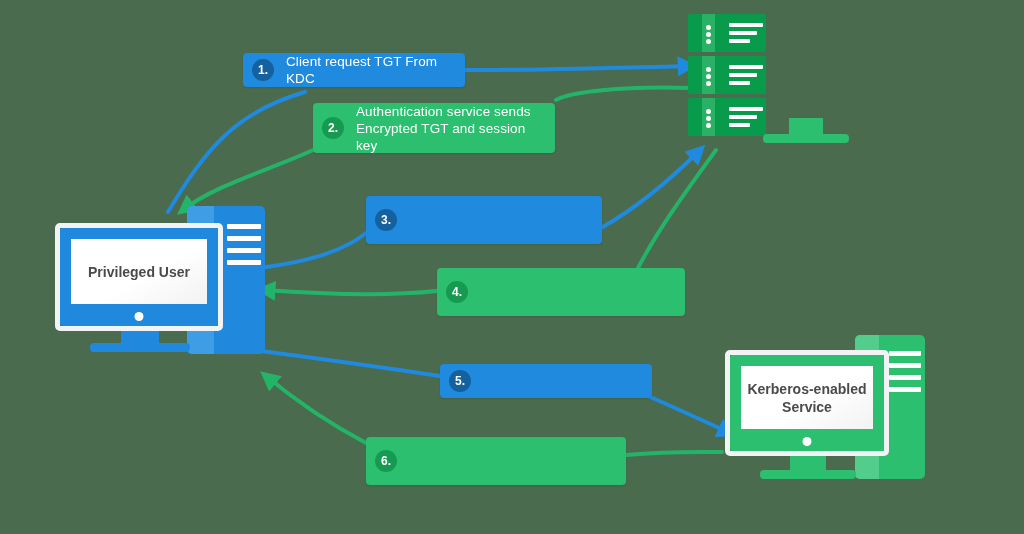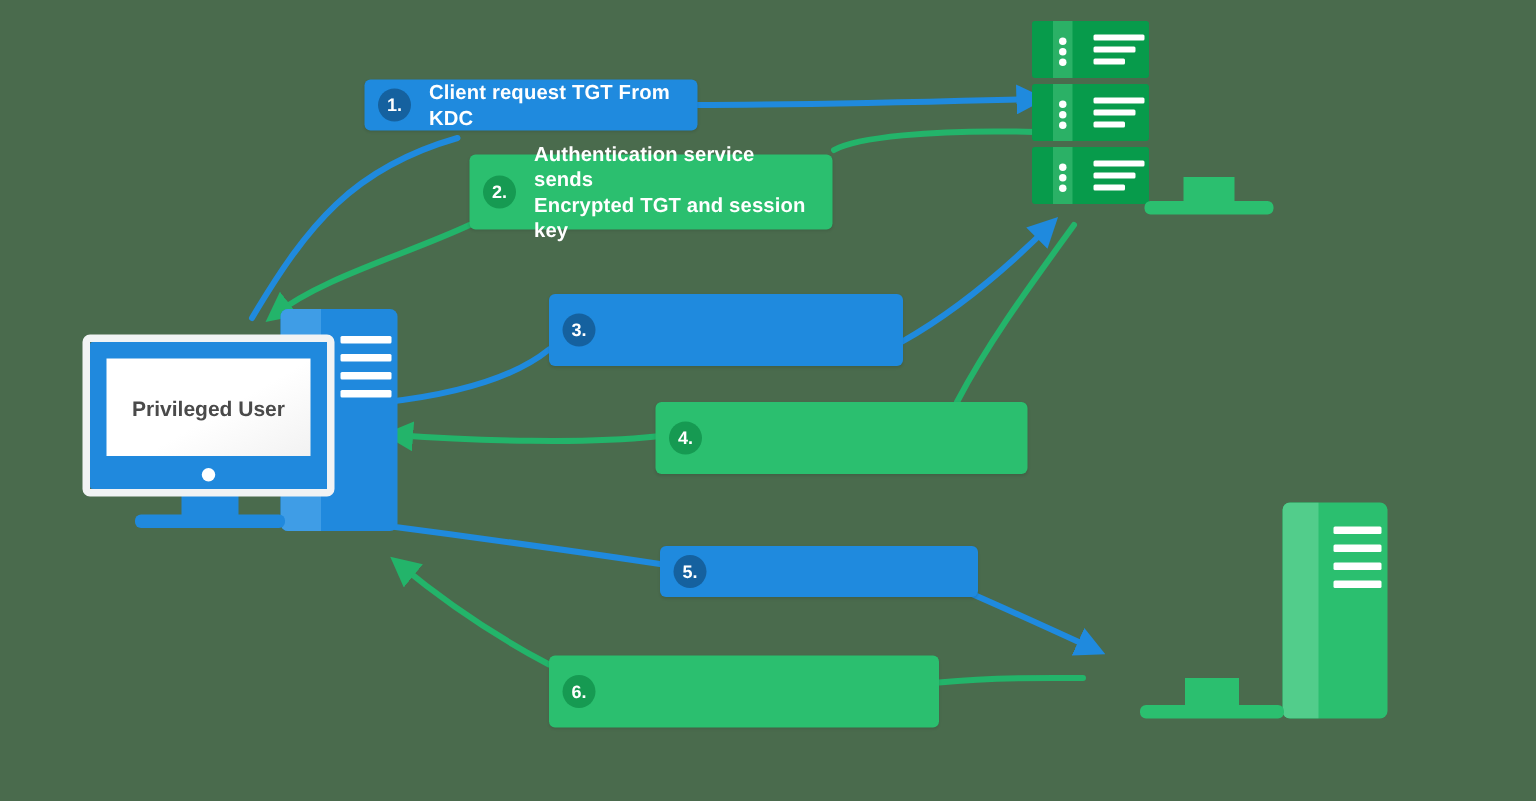--- a/index.html
+++ b/index.html
@@ -56,21 +56,21 @@
     line-height: 22px;
     text-align: center;
     margin-right: 12px;
   }
   .step-label.blue  .step-badge { background: #15619f; }
   .step-label.green .step-badge { background: #169a52; }
 
   .step-text {
     color: #ffffff;
     font-size: 13.5px;
-    font-weight: bold;
+    font-weight: normal;
     line-height: 17px;
     white-space: pre-line;
     letter-spacing: 0.1px;
   }
 
   
   .node {
     position: absolute;
   }
 
@@ -295,20 +295,31 @@
       <div class="tower-strip" style="background:#52cd8b;"></div>
       <div class="tower-line" style="left:34px; top:16px; width:32px;"></div>
       <div class="tower-line" style="left:34px; top:28px; width:32px;"></div>
       <div class="tower-line" style="left:34px; top:40px; width:32px;"></div>
       <div class="tower-line" style="left:34px; top:52px; width:32px;"></div>
     </div>
 
     <div class="stand-neck" style="left:83px; top:120px; width:36px; height:22px; background:#2bbf6f;"></div>
     <div class="stand-base" style="left:83px; top:138px; width:96px; background:#2bbf6f;"></div>
 
+    <div class="monitor" style="left:0px; top:18px; width:164px; height:106px;">
+      <div class="bezel">
+        <div class="bezel-inner" style="background:#2bbf6f;">
+          <div class="screen">
+            <span class="screen-text">Kerberos-enabled
+Service</span>
+          </div>
+          <div class="cam-dot"></div>
+        </div>
+      </div>
+    </div>
   </div>
 
   <div class="step-label blue" style="left:243px; top:53px; width:222px; height:34px;">
     <span class="step-badge">1.</span>
     <span class="step-text">Client request TGT From KDC</span>
   </div>
 
   <div class="step-label green" style="left:313px; top:103px; width:242px; height:50px;">
     <span class="step-badge">2.</span>
     <span class="step-text">Authentication service sends

